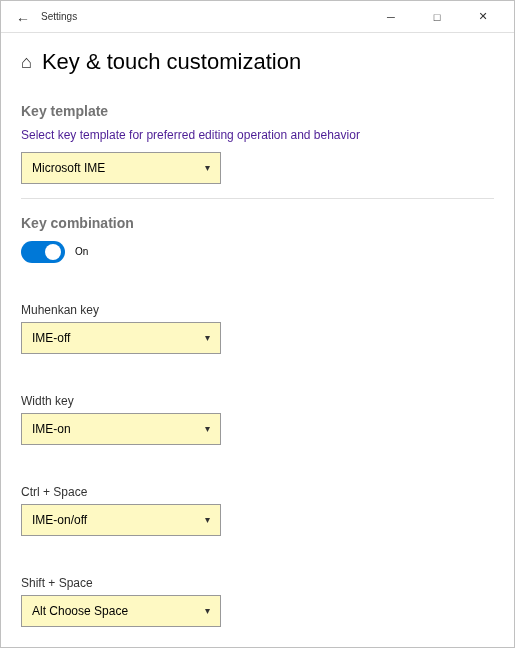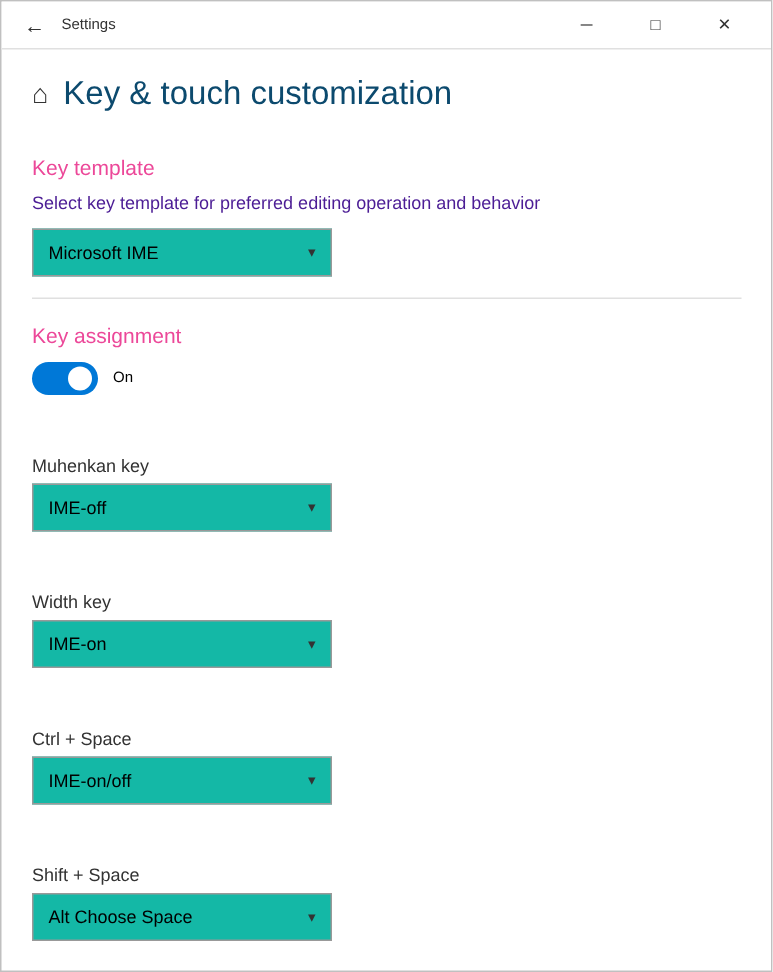--- a/index.html
+++ b/index.html
@@ -78,26 +78,26 @@
       border-bottom: none;
     }
     .page-header-icon {
       font-size: 18px;
       color: #333;
       margin-right: 10px;
     }
     .page-title {
       font-size: 22px;
       font-weight: 300;
-      color: #0c4a6e;
+      color: #000000;
     }
     .section-title {
       font-size: 14px;
-      font-weight: 400;
-      color: #ec4899;
+      font-weight: 700;
+      color: #737373;
       margin-top: 16px;
       margin-bottom: 8px;
     }
     .section-desc {
       font-size: 12px;
       color: #4c1d95;
       margin-bottom: 8px;
       line-height: 1.4;
     }
     .dropdown-wrapper {
@@ -106,21 +106,21 @@
     .dropdown-label {
       font-size: 12px;
       color: #333;
       margin-bottom: 5px;
       margin-top: 40px;
     }
     .dropdown {
       width: 200px;
       height: 32px;
       border: 1px solid #999;
-      background: #14b8a6;
+      background: #fef9c3;
       display: flex;
       align-items: center;
       justify-content: space-between;
       padding: 0 10px;
       cursor: pointer;
       font-size: 12px;
       color: #000;
     }
     .dropdown-chevron {
       font-size: 10px;
@@ -195,21 +195,21 @@
         <div class="dropdown">
           <span>Microsoft IME</span>
           <span class="dropdown-chevron">▾</span>
         </div>
       </div>
     </div>
 
     <hr class="divider">
 
     <div class="key-section">
-      <div class="section-title">Key assignment</div>
+      <div class="section-title">Key combination</div>
 
       <div class="toggle-row">
         <div class="toggle">
           <div class="toggle-knob"></div>
         </div>
         <span class="toggle-label">On</span>
       </div>
 
       <div class="dropdown-wrapper">
         <div class="dropdown-label">Muhenkan key</div>

